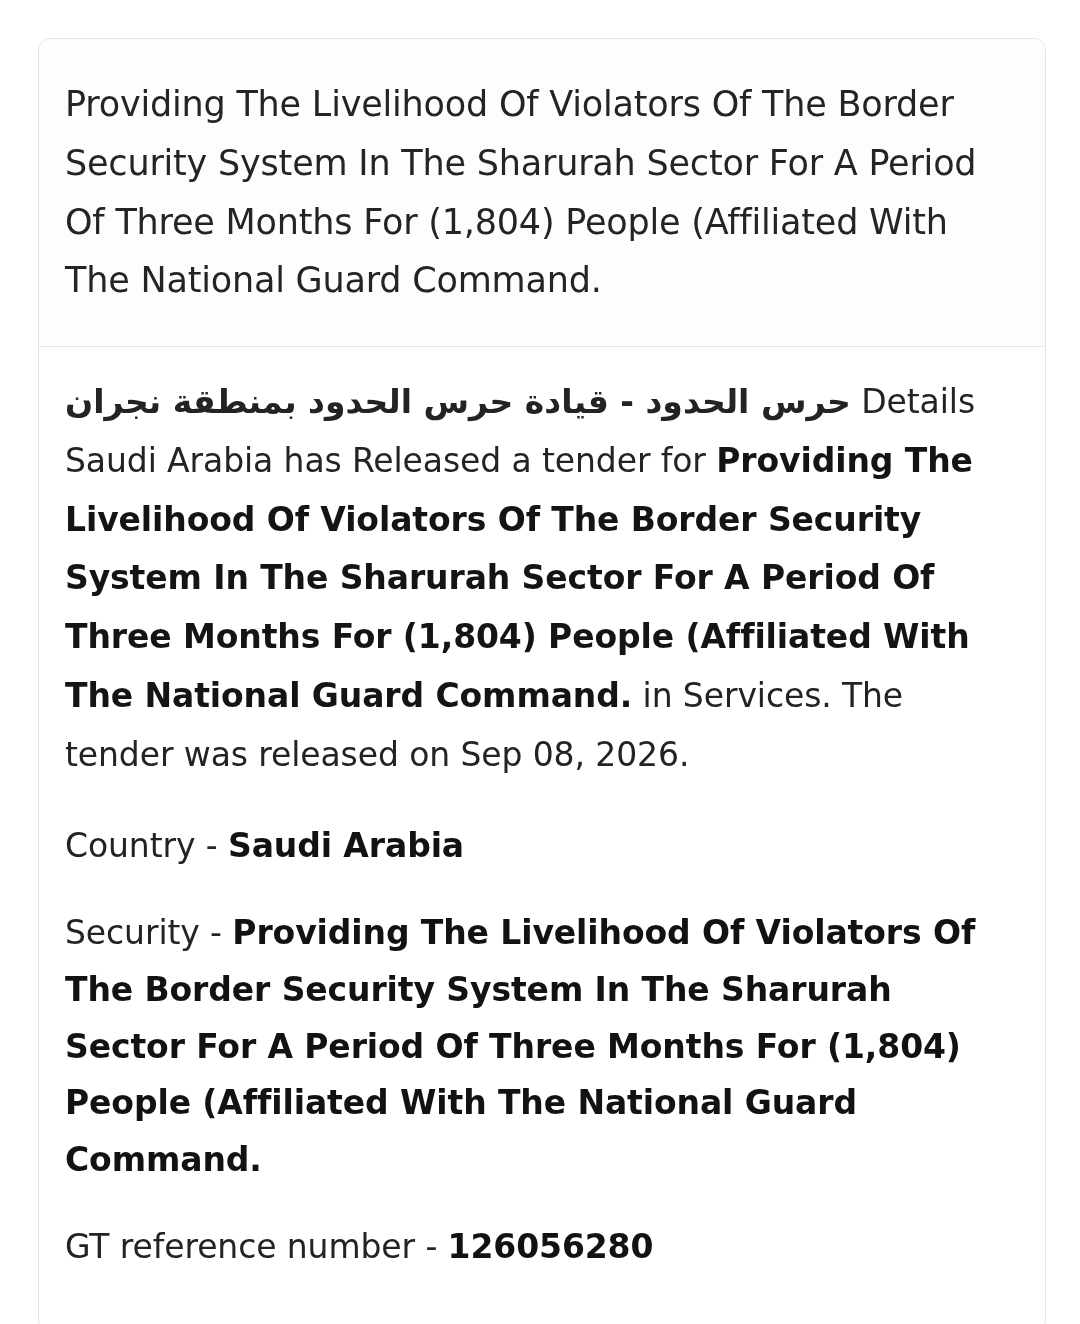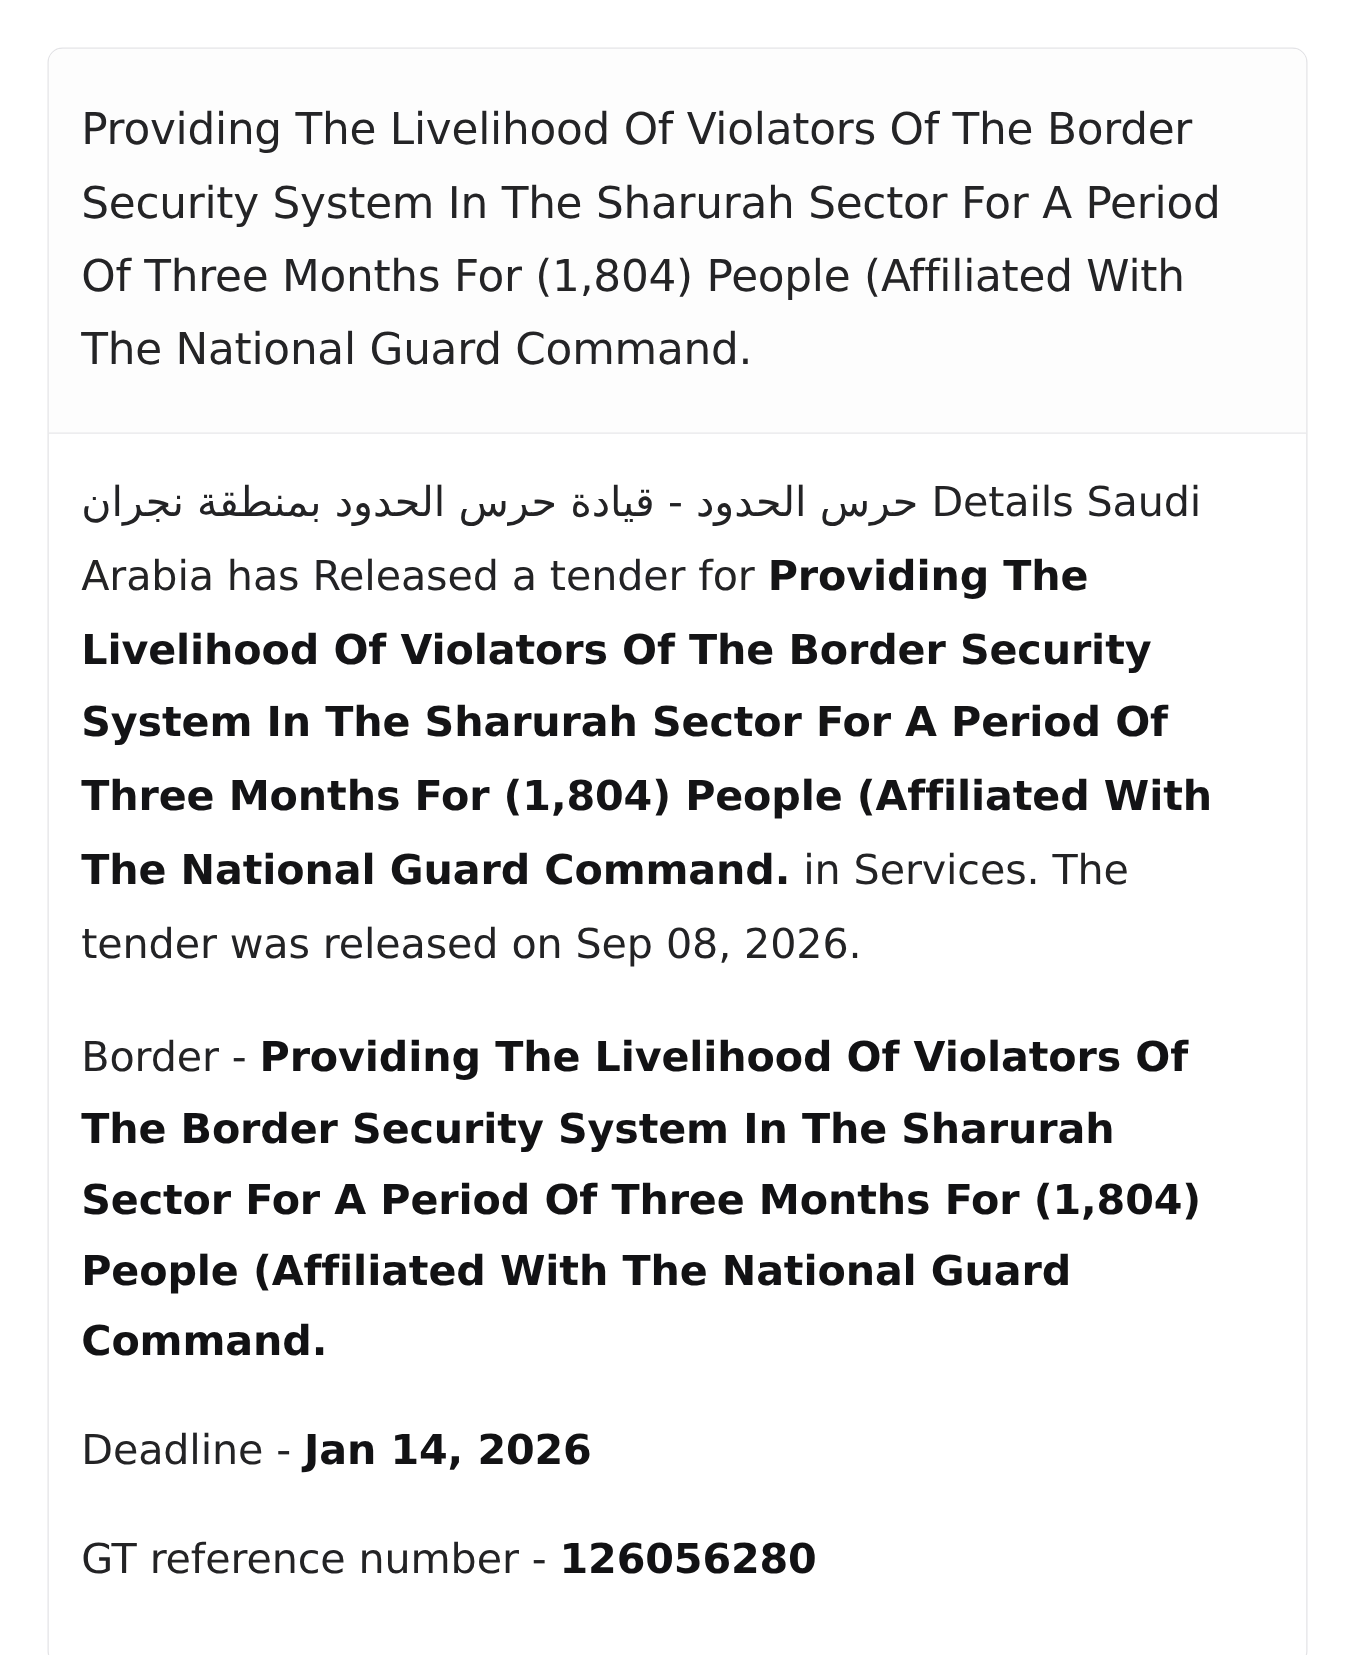--- a/index.html
+++ b/index.html
@@ -54,20 +54,21 @@
     margin-bottom: 0;
   }
   .para b, .strong {
     font-weight: 700;
     color: #141416;
   }
   .rtl {
     direction: rtl;
     unicode-bidi: isolate;
     font-family: "DejaVu Sans", sans-serif;
+    font-weight: bold;
   }
   .field {
     font-size: 33px;
     line-height: 1.72;
     color: #232325;
     margin: 0 0 30px 0;
     letter-spacing: -0.1px;
   }
   .field .label {
     font-weight: 400;
@@ -94,30 +95,30 @@
     <div class="card-body">
 
       <p class="para">
         <span class="rtl">حرس الحدود - قيادة حرس الحدود بمنطقة نجران</span>
         <span class="lead-line">Details Saudi Arabia has Released a tender for</span>
         <b>Providing The Livelihood Of Violators Of The Border Security System In The Sharurah Sector For A Period Of Three Months For (1,804) People (Affiliated With The National Guard Command.</b>
         <span class="lead-line">in Services. The tender was released on</span>
         <span class="lead-line">Sep 08, 2026.</span>
       </p>
 
+      <p class="field">
+        <span class="label">Country -</span>
+        <span class="value">Saudi Arabia</span>
+      </p>
 
       <p class="field">
-        <span class="label">Border -</span>
+        <span class="label">Security -</span>
         <span class="value">Providing The Livelihood Of Violators Of The Border Security System In The Sharurah Sector For A Period Of Three Months For (1,804) People (Affiliated With The National Guard Command.</span>
       </p>
 
-      <p class="field">
-        <span class="label">Deadline -</span>
-        <span class="value">Jan 14, 2026</span>
-      </p>
 
       <p class="field">
         <span class="label">GT reference number -</span>
         <span class="value">126056280</span>
       </p>
 
     </div>
   </div>
 </div>
 

